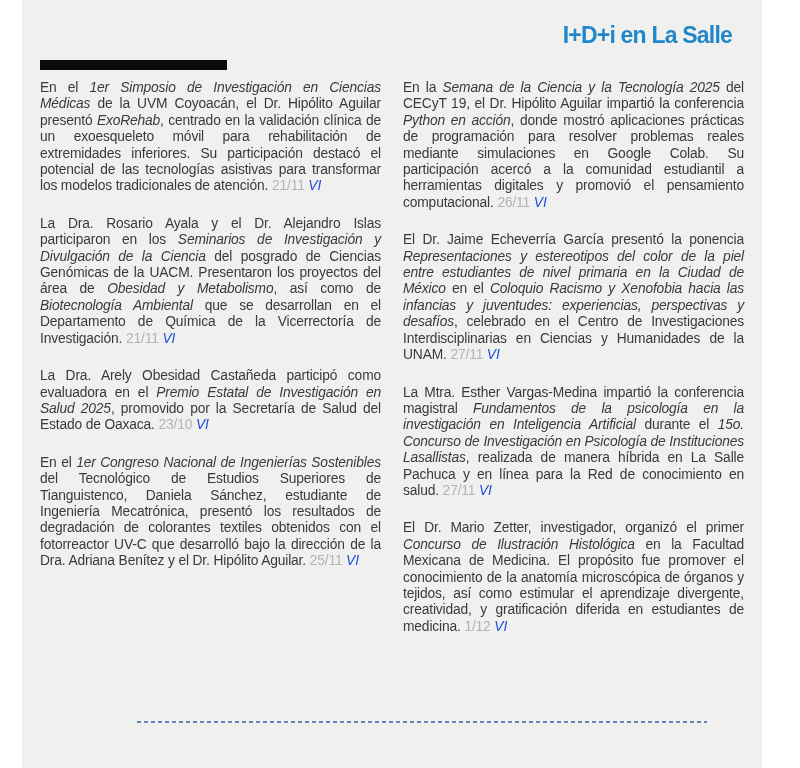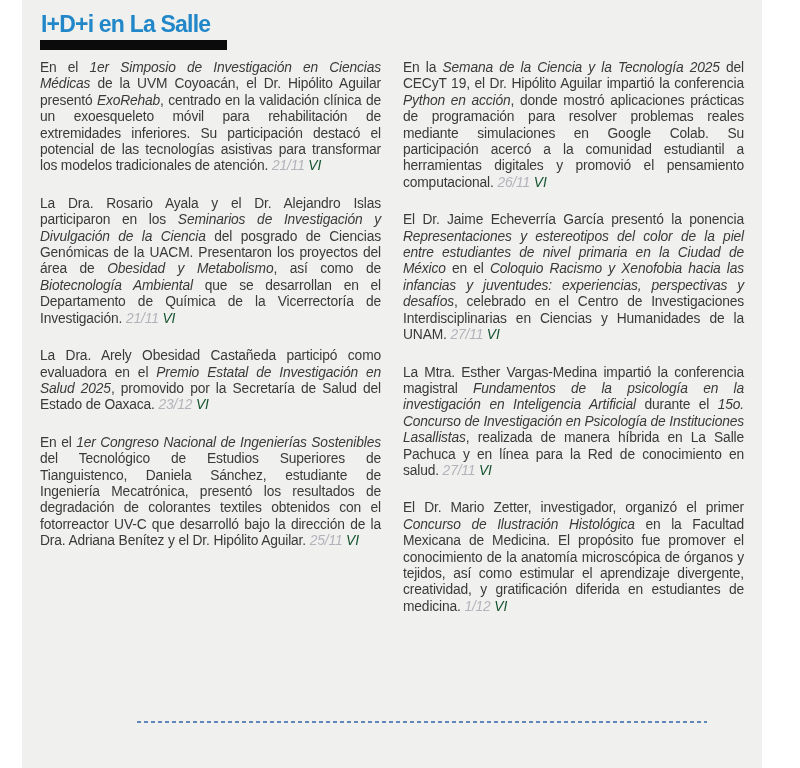--- a/index.html
+++ b/index.html
@@ -17,22 +17,23 @@
     background: #f0f0ef;
   }
   .inner {
     padding: 10px 18px 0 18px;
   }
   .page-title {
     color: #2187c8;
     font-size: 23px;
     font-weight: bold;
     letter-spacing: -0.8px;
-    margin: 1px;
+    margin: 12px;
     line-height: 26px;
+    text-align: right;
   }
   .title-bar {
     width: 187px;
     height: 10px;
     background: #0b0b0b;
     margin-top: 3px;
   }
   .columns {
     display: flex;
     gap: 22px;
@@ -48,24 +49,23 @@
     line-height: 16.4px;
     color: #3a3a3a;
     text-align: justify;
     margin: 0 0 21px 0;
     hyphens: auto;
     -webkit-hyphens: auto;
   }
   .it { font-style: italic; }
   .date {
     color: #b3b2ba;
-    font-style: italic;
   }
   .vi-link {
-    color: #14532d;
+    color: #1d4ed8;
     font-style: italic;
     cursor: pointer;
   }
   .dashed-sep {
     position: absolute;
     left: 115px;
     top: 721px;
     width: 570px;
     height: 2px;
     background: repeating-linear-gradient(90deg, #6089b9 0 4px, transparent 4px 7px);
@@ -77,21 +77,21 @@
 <div class="sheet">
   <div class="inner">
     <header>
       <h1 class="page-title">I+D+i en La Salle</h1>
       <div class="title-bar"></div>
     </header>
     <div class="columns">
       <div class="col">
           <p class="para"><span>En el </span><span class="it">1er Simposio de Investigación en Ciencias Médicas</span><span> de la UVM Coyoacán, el Dr. Hipólito Aguilar presentó </span><span class="it">ExoRehab</span><span>, centrado en la validación clínica de un exoesqueleto móvil para rehabilitación de extremidades inferiores. Su participación destacó el potencial de las tecnologías asistivas para transformar los modelos tradicionales de atención.</span><span class="date"> 21/11 </span><span class="vi-link">VI</span></p>
           <p class="para"><span>La Dra. Rosario Ayala y el Dr. Alejandro Islas participaron en los </span><span class="it">Seminarios de Investigación y Divulgación de la Ciencia</span><span> del posgrado de Ciencias Genómicas de la UACM. Presentaron los proyectos del área de </span><span class="it">Obesidad y Metabolismo</span><span>, así como de </span><span class="it">Biotecnología Ambiental</span><span> que se desarrollan en el Departamento de Química de la Vicerrectoría de Investigación.</span><span class="date"> 21/11 </span><span class="vi-link">VI</span></p>
-          <p class="para"><span>La Dra. Arely Obesidad Castañeda participó como evaluadora en el </span><span class="it">Premio Estatal de Investigación en Salud 2025</span><span>, promovido por la Secretaría de Salud del Estado de Oaxaca.</span><span class="date"> 23/12 </span><span class="vi-link">VI</span></p>
+          <p class="para"><span>La Dra. Arely Obesidad Castañeda participó como evaluadora en el </span><span class="it">Premio Estatal de Investigación en Salud 2025</span><span>, promovido por la Secretaría de Salud del Estado de Oaxaca.</span><span class="date"> 23/10 </span><span class="vi-link">VI</span></p>
           <p class="para"><span>En el </span><span class="it">1er Congreso Nacional de Ingenierías Sostenibles</span><span> del Tecnológico de Estudios Superiores de Tianguistenco, Daniela Sánchez, estudiante de Ingeniería Mecatrónica, presentó los resultados de degradación de colorantes textiles obtenidos con el fotorreactor UV-C que desarrolló bajo la dirección de la Dra. Adriana Benítez y el Dr. Hipólito Aguilar.</span><span class="date"> 25/11 </span><span class="vi-link">VI</span></p>
         </div>
       <div class="col">
           <p class="para"><span>En la </span><span class="it">Semana de la Ciencia y la Tecnología 2025</span><span> del CECyT 19, el Dr. Hipólito Aguilar impartió la conferencia </span><span class="it">Python en acción</span><span>, donde mostró aplicaciones prácticas de programación para resolver problemas reales mediante simulaciones en Google Colab. Su participación acercó a la comunidad estudiantil a herramientas digitales y promovió el pensamiento computacional.</span><span class="date"> 26/11 </span><span class="vi-link">VI</span></p>
           <p class="para"><span>El Dr. Jaime Echeverría García presentó la ponencia </span><span class="it">Representaciones y estereotipos del color de la piel entre estudiantes de nivel primaria en la Ciudad de México</span><span> en el </span><span class="it">Coloquio Racismo y Xenofobia hacia las infancias y juventudes: experiencias, perspectivas y desafíos</span><span>, celebrado en el Centro de Investigaciones Interdisciplinarias en Ciencias y Humanidades de la UNAM.</span><span class="date"> 27/11 </span><span class="vi-link">VI</span></p>
           <p class="para"><span>La Mtra. Esther Vargas-Medina impartió la conferencia magistral </span><span class="it">Fundamentos de la psicología en la investigación en Inteligencia Artificial</span><span> durante el </span><span class="it">15o. Concurso de Investigación en Psicología de Instituciones Lasallistas</span><span>, realizada de manera híbrida en La Salle Pachuca y en línea para la Red de conocimiento en salud.</span><span class="date"> 27/11 </span><span class="vi-link">VI</span></p>
           <p class="para"><span>El Dr. Mario Zetter, investigador, organizó el primer </span><span class="it">Concurso de Ilustración Histológica</span><span> en la Facultad Mexicana de Medicina. El propósito fue promover el conocimiento de la anatomía microscópica de órganos y tejidos, así como estimular el aprendizaje divergente, creatividad, y gratificación diferida en estudiantes de medicina.</span><span class="date"> 1/12 </span><span class="vi-link">VI</span></p>
         </div>
     </div>
   </div>

